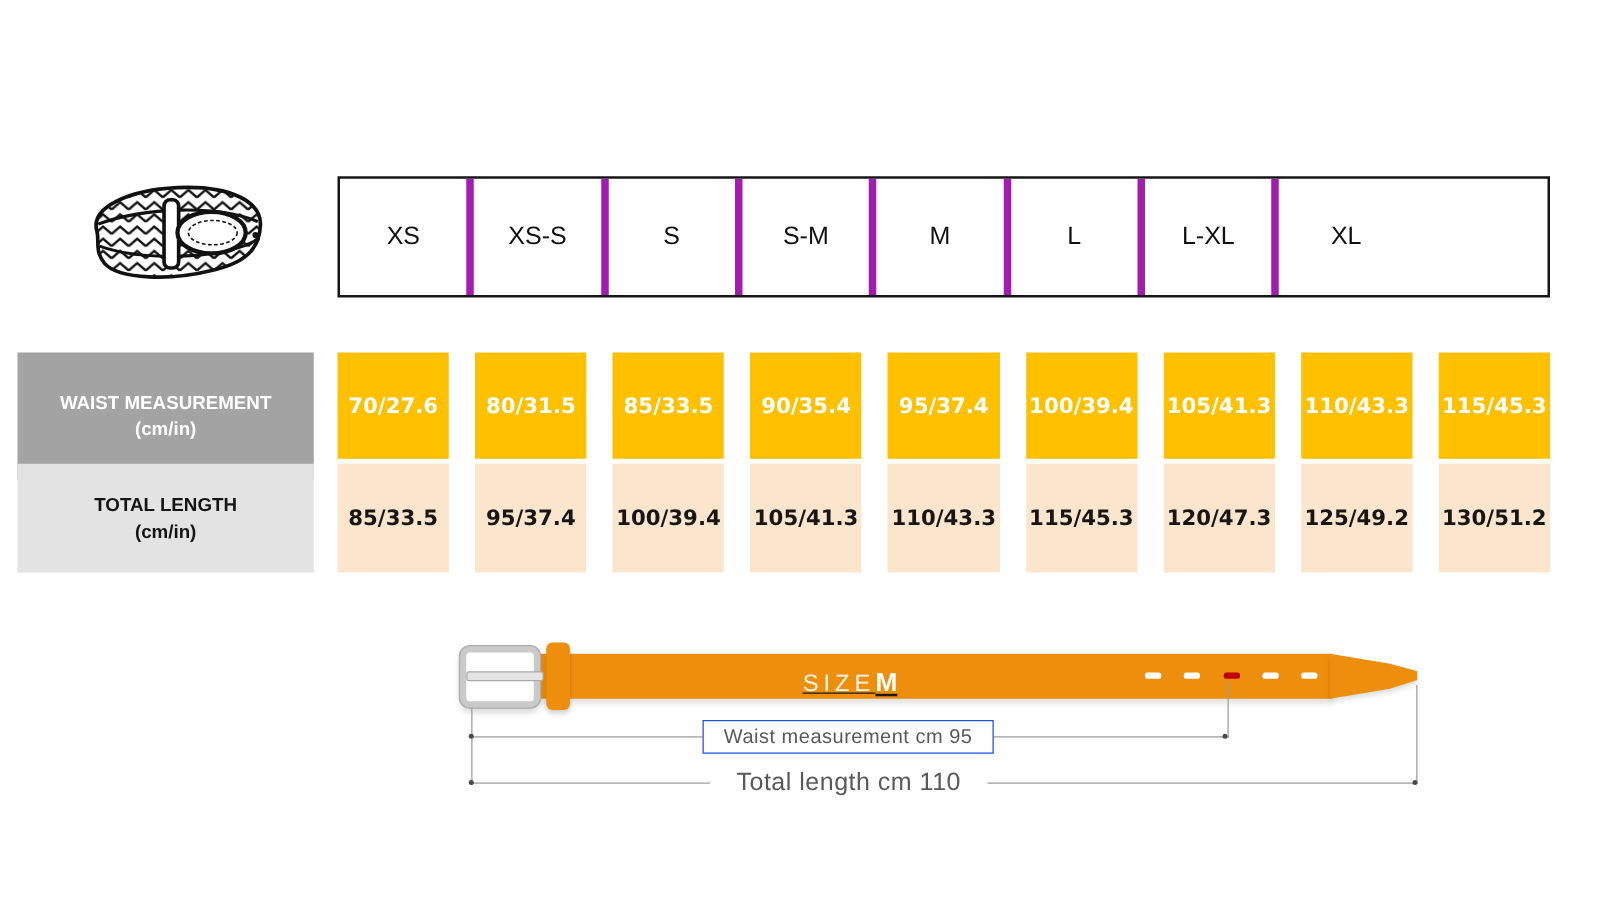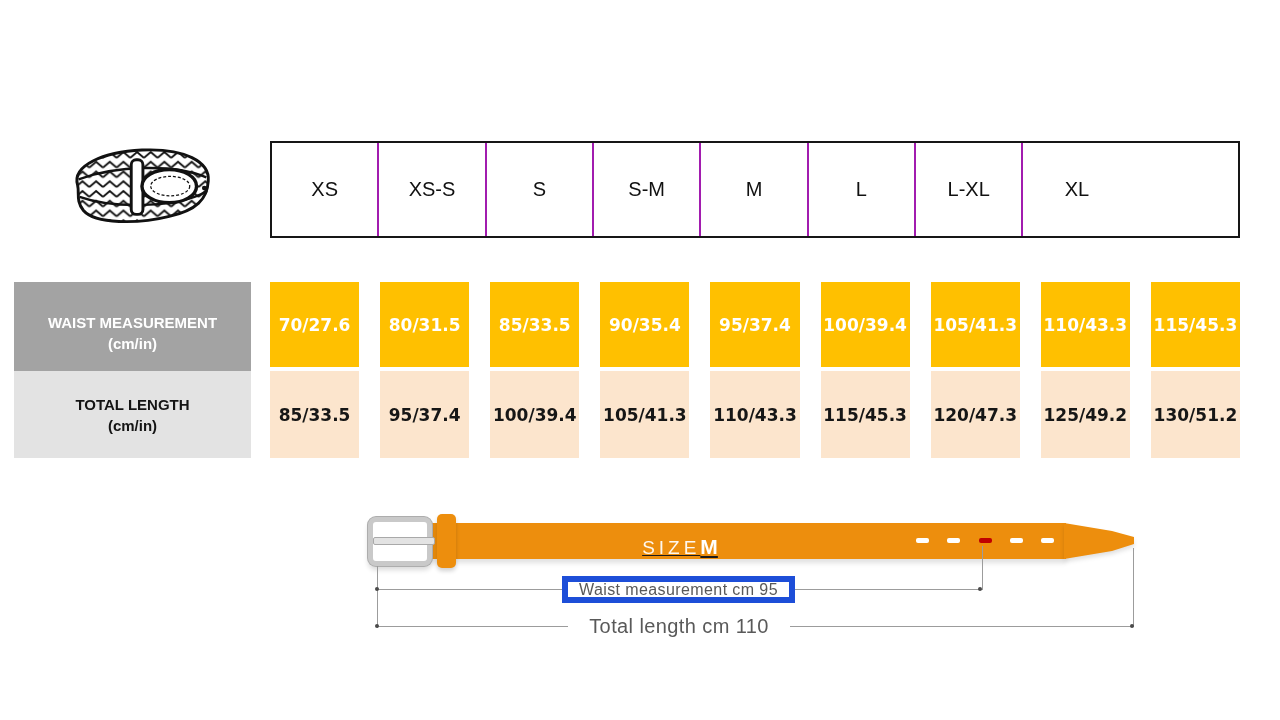--- a/index.html
+++ b/index.html
@@ -10,21 +10,21 @@
   
   #belt-art{position:absolute;left:62px;top:140px;width:156px;height:102px;}
   
   #size-row{
     position:absolute;left:270px;top:141px;width:970px;height:97px;
     display:grid;grid-template-columns:repeat(9,1fr);
     border:2px solid #161616;box-sizing:border-box;background:#fff;
   }
   #size-row > div{
     display:flex;align-items:center;justify-content:center;
-    font-size:20px;color:#111;border-right:2px solid #a21caf;box-sizing:border-box;
+    font-size:20px;color:#111;border-right:6px solid #a21caf;box-sizing:border-box;
   }
   #size-row > div:last-child{border-right:none;}
   
   .row-label{
     position:absolute;left:14px;width:237px;display:flex;flex-direction:column;
     align-items:center;justify-content:center;font-weight:bold;font-size:15px;
     line-height:1.4;text-align:center;box-sizing:border-box;
   }
   #waist-label{top:282px;height:102px;background:var(--c-waist-label,#a3a3a3);color:#fff;}
   #total-label{top:371px;height:87px;background:var(--c-total-label,#e3e3e3);color:#141414;}
@@ -70,21 +70,21 @@
   #size-text .w2{font-size:21px;font-weight:bold;color:#fff;}
   #holes{position:absolute;left:916px;top:537px;width:138px;height:6px;z-index:2;
     display:flex;justify-content:space-between;align-items:center;}
   .hole{width:13px;height:5px;border-radius:2px;background:#fff;}
   .hole.red{background:var(--c-hole,#C00000);}
   
   .dimline{position:absolute;background:#9c9c9c;}
   .dot{position:absolute;width:4px;height:4px;border-radius:50%;background:#4a4a4a;}
   #waist-note{
     position:absolute;left:562px;top:576px;width:233px;height:27px;z-index:2;
-    background:#fff;border:6px solid #1d4ed8;box-sizing:border-box;
+    background:#fff;border:1px solid #1d4ed8;box-sizing:border-box;
     display:flex;align-items:center;justify-content:center;
     font-size:16px;color:#595959;letter-spacing:.4px;
   }
   #length-note{
     position:absolute;left:568px;top:614px;width:222px;height:25px;z-index:2;
     background:#fff;display:flex;align-items:center;justify-content:center;
     font-size:20px;color:#595959;letter-spacing:.4px;
   }
 </style>
 </head>

